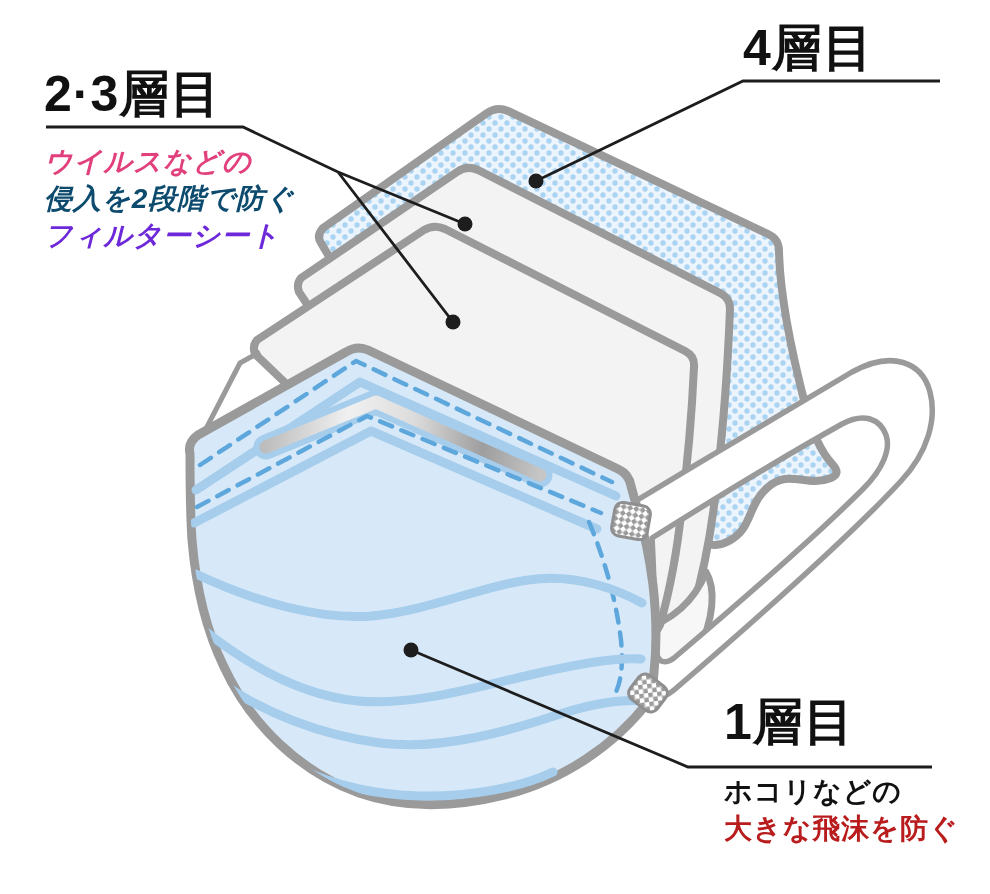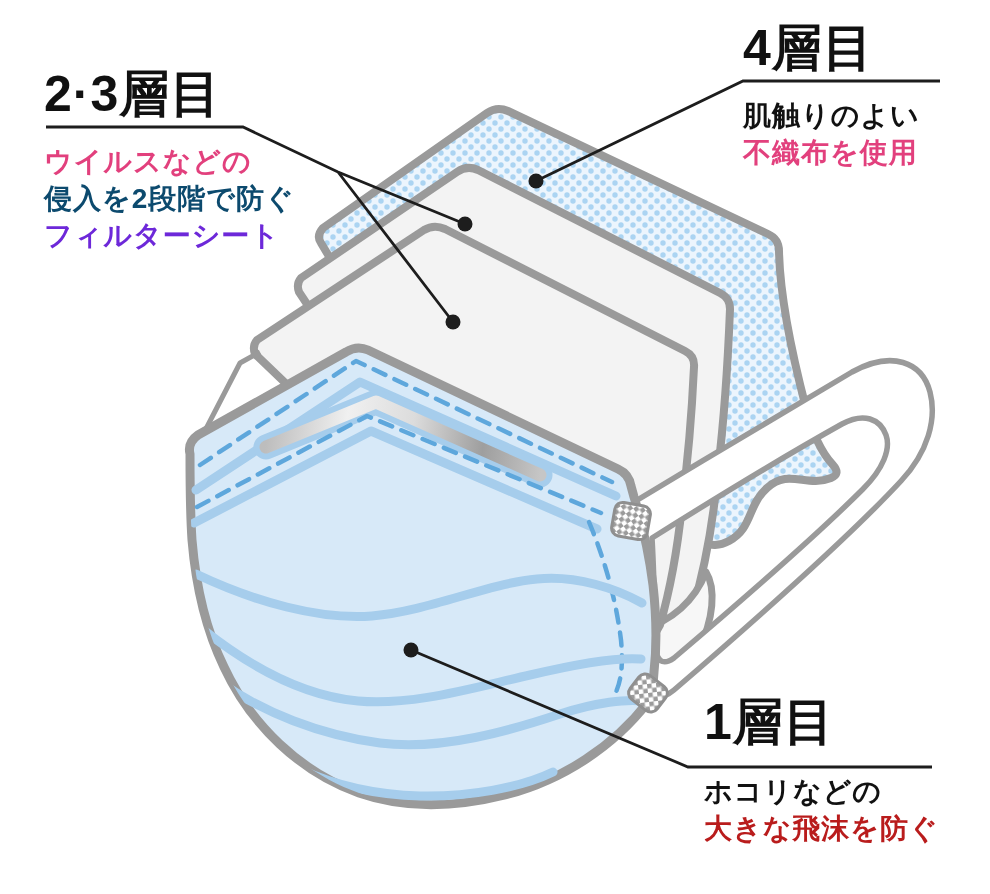--- a/index.html
+++ b/index.html
@@ -7,24 +7,24 @@
     position:relative;width:990px;height:894px;background:#ffffff;overflow:hidden;
     font-family:"Liberation Sans",sans-serif;
   }
   .stage svg{position:absolute;left:0;top:0;}
   .label{position:absolute;white-space:nowrap;}
   .label .heading{
     font-size:50px;font-weight:800;color:#111111;letter-spacing:1px;line-height:1.05;
   }
   .label .body{font-size:28px;font-weight:600;line-height:37px;letter-spacing:1px;}
   .label-23{left:44px;top:60px;margin-top:8px;}
-  .label-23 .body{margin-top:22px;}
+  .label-23 .body{margin-top:22px;font-style:italic;}
   .label-4{left:743px;top:22px;}
   .label-4 .body{margin-top:22px;}
-  .label-1{left:704px;top:696px;}
+  .label-1{left:724px;top:696px;}
   .label-1 .body{margin-top:24px;}
 </style>
 </head>
 <body>
 
 <div class="stage">
 
   <svg width="990" height="894" viewBox="0 0 990 894">
     <defs>
       <pattern id="dots" patternUnits="userSpaceOnUse" width="12" height="12">
@@ -141,24 +141,20 @@
     <div class="heading">2·3層目</div>
     <div class="body">
       <div style="color: rgb(226, 64, 125);">ウイルスなどの</div>
       <div style="color: #0c4a6e;">侵入を2段階で防ぐ</div>
       <div style="color: #6d28d9;">フィルターシート</div>
     </div>
   </div>
 
   <div class="label label-4">
     <div class="heading">4層目</div>
-    <div class="body">
-      <div style="color: rgb(17, 17, 17);">肌触りのよい</div>
-      <div style="color: rgb(226, 64, 125);">不織布を使用</div>
-    </div>
   </div>
 
   <div class="label label-1">
     <div class="heading">1層目</div>
     <div class="body">
       <div style="color: rgb(17, 17, 17);">ホコリなどの</div>
       <div style="color: #b91c1c;">大きな飛沫を防ぐ</div>
     </div>
   </div>
 

